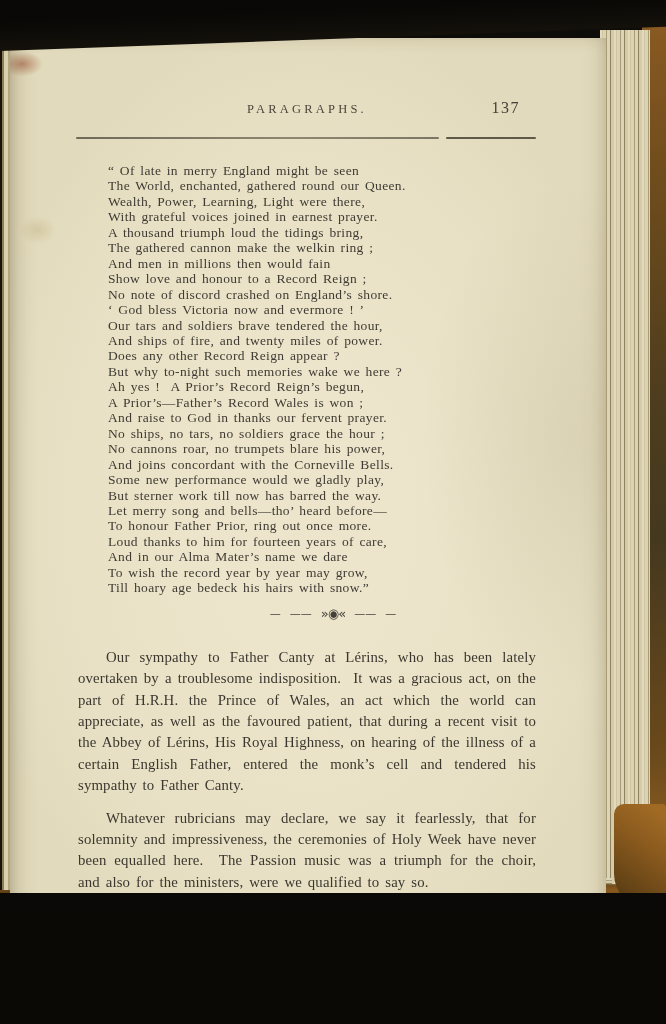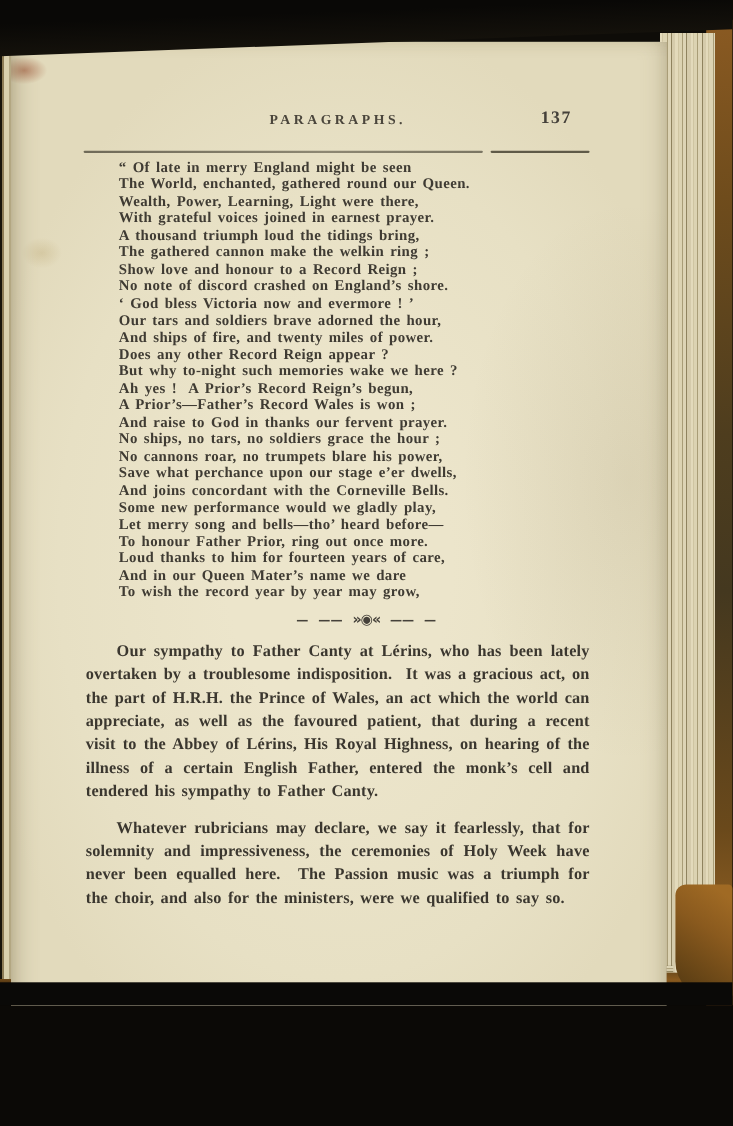--- a/index.html
+++ b/index.html
@@ -7,21 +7,20 @@
     width: 666px; height: 1024px;
     background: #0b0906;
     font-family: "Liberation Serif", serif;
     overflow: hidden;
   }
   .scan {
     position: relative;
     width: 666px; height: 914px;
     background: #0e0c08;
     overflow: hidden;
-    font-weight: bold;
   }
 
   
   .cover-right {
     position: absolute; right: 0; top: 18px; bottom: 0; width: 24px;
     background: linear-gradient(180deg, #8a5a22 0%, #6f4c1c 18%, #4e3d1e 42%,
                 #44381f 58%, #6a491b 82%, #9a6524 96%, #7a5018 100%);
     z-index: 1;
   }
   .cover-corner {
@@ -98,37 +97,37 @@
     font-variant-numeric: oldstyle-nums;
   }
   .head-rule { display: flex; align-items: center; gap: 7px; margin: 15px 0 0 -2px; }
   .head-rule .seg-long {
     flex: 1; height: 2px;
     background: linear-gradient(90deg, #6f6a58, #8d8772 60%, #7b7663);
     border-radius: 1px;
   }
   .head-rule .seg-short { width: 90px; height: 2px; background: #5f5a48; border-radius: 1px; }
 
-  .poem { margin: 5px 0 0 30px; }
+  .poem { margin: 24px 0 0 30px; }
   .poem-line {
     font-size: 13.5px; line-height: 15.45px;
     letter-spacing: 0.35px; word-spacing: 1.8px;
     color: #3f3b33; white-space: pre;
   }
 
   .divider {
     margin-top: 10px; height: 16px;
     display: flex; justify-content: center; align-items: center; gap: 9px;
     transform: translateX(26px);
     color: #45413a; font-family: "DejaVu Sans", sans-serif;
   }
   .orn-part { display: inline-block; font-size: 11px; line-height: 11px; }
   .orn-part:nth-child(3) { font-size: 13px; letter-spacing: -1px; }
 
-  .paragraphs { margin-top: 10px; }
+  .paragraphs { margin-top: 25px; }
   .paragraphs p {
     margin: 0 0 11px 0;
     font-size: 14.8px; line-height: 21.4px;
     text-align: justify; text-indent: 28px;
     letter-spacing: 0.15px; word-spacing: 2px;
     color: #3b372f; white-space: pre-wrap;
   }
 </style>
 </head>
 <body>
@@ -155,40 +154,42 @@
         <div class="seg-short"></div>
       </div>
 
       <div class="poem">
           <div class="poem-line">“ Of late in merry England might be seen</div>
           <div class="poem-line">The World, enchanted, gathered round our Queen.</div>
           <div class="poem-line">Wealth, Power, Learning, Light were there,</div>
           <div class="poem-line">With grateful voices joined in earnest prayer.</div>
           <div class="poem-line">A thousand triumph loud the tidings bring,</div>
           <div class="poem-line">The gathered cannon make the welkin ring ;</div>
+          <div class="poem-line">And men in millions then would fain</div>
           <div class="poem-line">Show love and honour to a Record Reign ;</div>
           <div class="poem-line">No note of discord crashed on England’s shore.</div>
           <div class="poem-line">‘ God bless Victoria now and evermore ! ’</div>
-          <div class="poem-line">Our tars and soldiers brave adorned the hour,</div>
+          <div class="poem-line">Our tars and soldiers brave tendered the hour,</div>
           <div class="poem-line">And ships of fire, and twenty miles of power.</div>
           <div class="poem-line">Does any other Record Reign appear ?</div>
           <div class="poem-line">But why to-night such memories wake we here ?</div>
           <div class="poem-line">Ah yes !  A Prior’s Record Reign’s begun,</div>
           <div class="poem-line">A Prior’s—Father’s Record Wales is won ;</div>
           <div class="poem-line">And raise to God in thanks our fervent prayer.</div>
           <div class="poem-line">No ships, no tars, no soldiers grace the hour ;</div>
           <div class="poem-line">No cannons roar, no trumpets blare his power,</div>
-          <div class="poem-line">Save what perchance upon our stage e’er dwells,</div>
           <div class="poem-line">And joins concordant with the Corneville Bells.</div>
           <div class="poem-line">Some new performance would we gladly play,</div>
+          <div class="poem-line">But sterner work till now has barred the way.</div>
           <div class="poem-line">Let merry song and bells—tho’ heard before—</div>
           <div class="poem-line">To honour Father Prior, ring out once more.</div>
           <div class="poem-line">Loud thanks to him for fourteen years of care,</div>
-          <div class="poem-line">And in our Queen Mater’s name we dare</div>
+          <div class="poem-line">And in our Alma Mater’s name we dare</div>
           <div class="poem-line">To wish the record year by year may grow,</div>
+          <div class="poem-line">Till hoary age bedeck his hairs with snow.”</div>
         </div>
 
       <div class="divider">
           <div class="orn-part">—</div>
           <div class="orn-part">——</div>
           <div class="orn-part">»◉«</div>
           <div class="orn-part">——</div>
           <div class="orn-part">—</div>
         </div>
 

